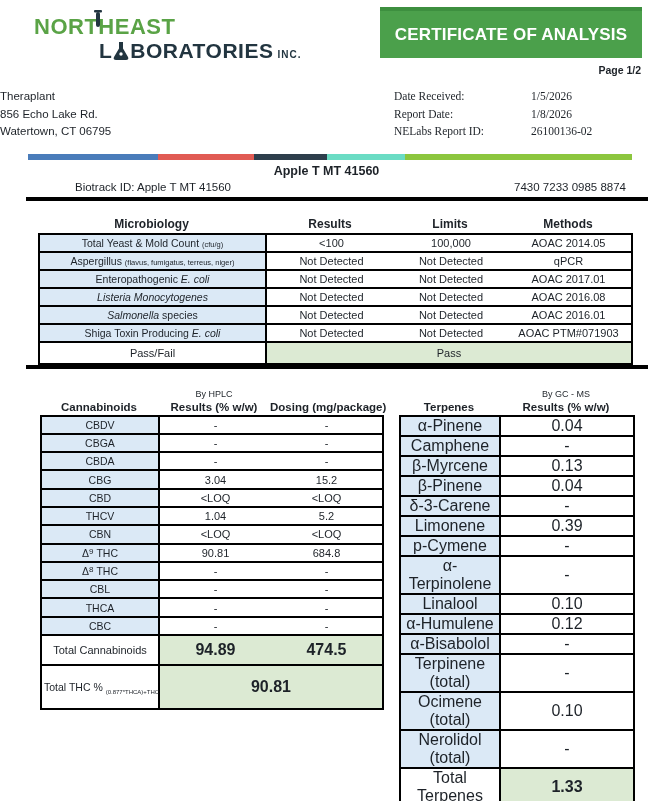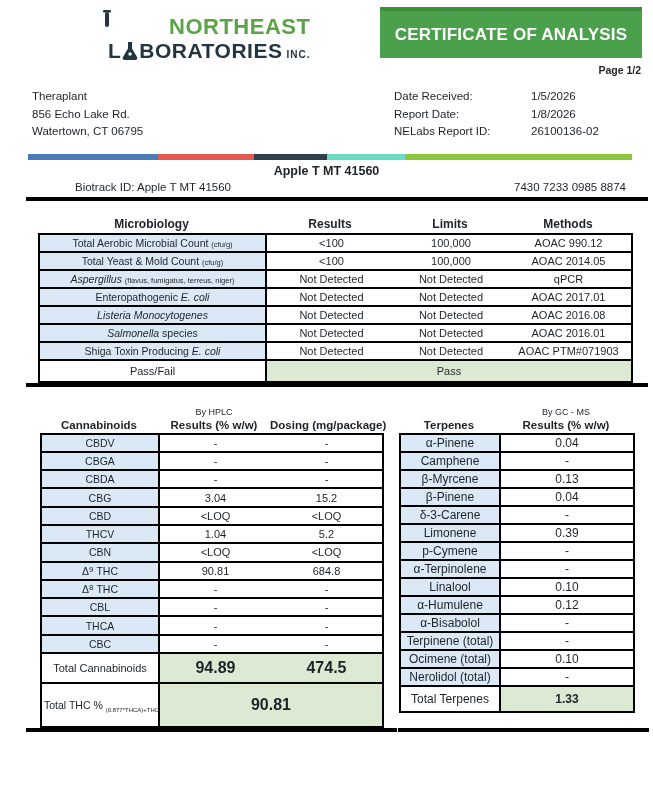--- a/index.html
+++ b/index.html
@@ -3,38 +3,38 @@
 <meta charset="utf-8">
 <style>
   html,body{margin:0;padding:0;background:#e8e8e8;}
   .page{
     position:relative; width:653px; height:801px; margin:0 auto;
     background:#ffffff; overflow:hidden;
     font-family:"Liberation Sans", sans-serif; color:#1d2228;
   }
   
   .top{display:flex; padding-top:7px;}
-  .logo{margin-left:43px; margin-top:9px; position:relative; line-height:1;text-align:right;}
+  .logo{margin-left:34px; margin-top:9px; position:relative; line-height:1;}
   .logo-l1{font-size:22px; font-weight:bold; letter-spacing:.5px; color:var(--logo-green,#5aa346); position:relative;}
   .logo-tube{position:absolute; left:59px; top:-7px;}
   .logo-l2{font-size:21px; font-weight:bold; letter-spacing:.5px; color:var(--logo-navy,#223540); margin-left:65px; margin-top:2px; white-space:nowrap;}
   .logo-inc{font-size:10px; letter-spacing:1px; margin-left:4px;}
   .flask-svg{vertical-align:-2px; margin:0 1px;}
   .banner-wrap{margin-left:auto; margin-right:11px; width:262px;}
   .banner{
     height:47px; line-height:47px; text-align:center;
     background:var(--banner-green,#4ba04b); border-top:4px solid #3d8f3f;
     color:#ffffff; font-weight:bold; font-size:17px; letter-spacing:.2px;
   }
   .page-label{text-align:right; font-size:10.5px; font-weight:bold; margin-top:6px; margin-right:1px;}
   
   .info-row{display:flex; margin-top:12px;}
-  .client{margin-left:32px; font-size:11.5px;}
+  .client{font-size:11.5px;}
   .client div{height:17.5px; line-height:17.5px;}
-  .meta{margin-left:auto; width:259px; font-size:11.5px;}
+  .meta{margin-left:auto; width:259px; font-size:11.5px;font-family:Liberation Serif, serif;}
   .meta-row{display:grid; grid-template-columns:137px auto; height:17.5px; line-height:17.5px;}
   
   .divider{margin:13px 21px 0 28px; height:6px; display:flex;}
   .sample-title{text-align:center; font-size:12.5px; font-weight:bold; margin-top:4px;}
   .biotrack{
     display:flex; justify-content:space-between; font-size:11.5px;
     margin:1px 5px 0 26px; padding:2px 22px 4px 49px; border-bottom:4px solid #000;
   }
   
   .thead{display:grid; font-weight:bold; font-size:12px; text-align:center; margin-bottom:2px; white-space:nowrap;}
@@ -57,21 +57,21 @@
   .col-left{width:371px; border-bottom:4.5px solid #000;}
   .col-right{width:251px; border-bottom:4.5px solid #000; margin-left:1px;}
   .method{display:grid; font-size:9px; text-align:center; margin-bottom:2px;}
   .method-cann{grid-template-columns:118px 112px 112px; margin-left:14px; width:342px;}
   .method-terp{grid-template-columns:100px 134px; margin-left:1px; width:234px;}
   .cann-head{grid-template-columns:118px 112px 112px; margin-left:14px; width:342px; font-size:11.5px;}
   .terp-head{grid-template-columns:100px 134px; margin-left:1px; width:234px; font-size:11.5px;}
   .cann-table{margin-left:14px; width:342px;}
   .cann-table td{height:16.3px;}
   .terp-table{margin-left:1px; width:234px;}
-  .terp-table td{height:16px; font-size:12px;}
+  .terp-table td{height:16px; font-size:16px;}
   .total-row td{height:28px;}
   .thc-row td{height:42px;}
   .thc-row td.label-cell{white-space:nowrap; font-size:10.5px;}
   .terp-total-row td{height:24px;}
 </style>
 </head>
 <body>
 
 <div class="page">
 
@@ -147,36 +147,30 @@
     </div>
     <table class="micro-table">
       <colgroup>
           <col style="width:227px">
           <col style="width:130px">
           <col style="width:110px">
           <col style="width:126px">
         </colgroup>
       <tbody>
 
-          <tr>
-            <td class="name-cell"><span>Total Aerobic Microbial Count </span><span class="seg-small">(cfu/g)</span></td>
-            <td>&lt;100</td>
-            <td>100,000</td>
-            <td>AOAC 990.12</td>
-          </tr>
 
           <tr>
             <td class="name-cell"><span>Total Yeast &amp; Mold Count </span><span class="seg-small">(cfu/g)</span></td>
             <td>&lt;100</td>
             <td>100,000</td>
             <td>AOAC 2014.05</td>
           </tr>
 
           <tr>
-            <td class="name-cell"><span style="font-style: italic;">Aspergillus </span><span class="seg-small">(flavus, fumigatus, terreus, niger)</span></td>
+            <td class="name-cell"><span style="">Aspergillus </span><span class="seg-small">(flavus, fumigatus, terreus, niger)</span></td>
             <td>Not Detected</td>
             <td>Not Detected</td>
             <td>qPCR</td>
           </tr>
 
           <tr>
             <td class="name-cell"><span>Enteropathogenic </span><span style="font-style: italic;">E. coli</span></td>
             <td>Not Detected</td>
             <td>Not Detected</td>
             <td>AOAC 2017.01</td>

